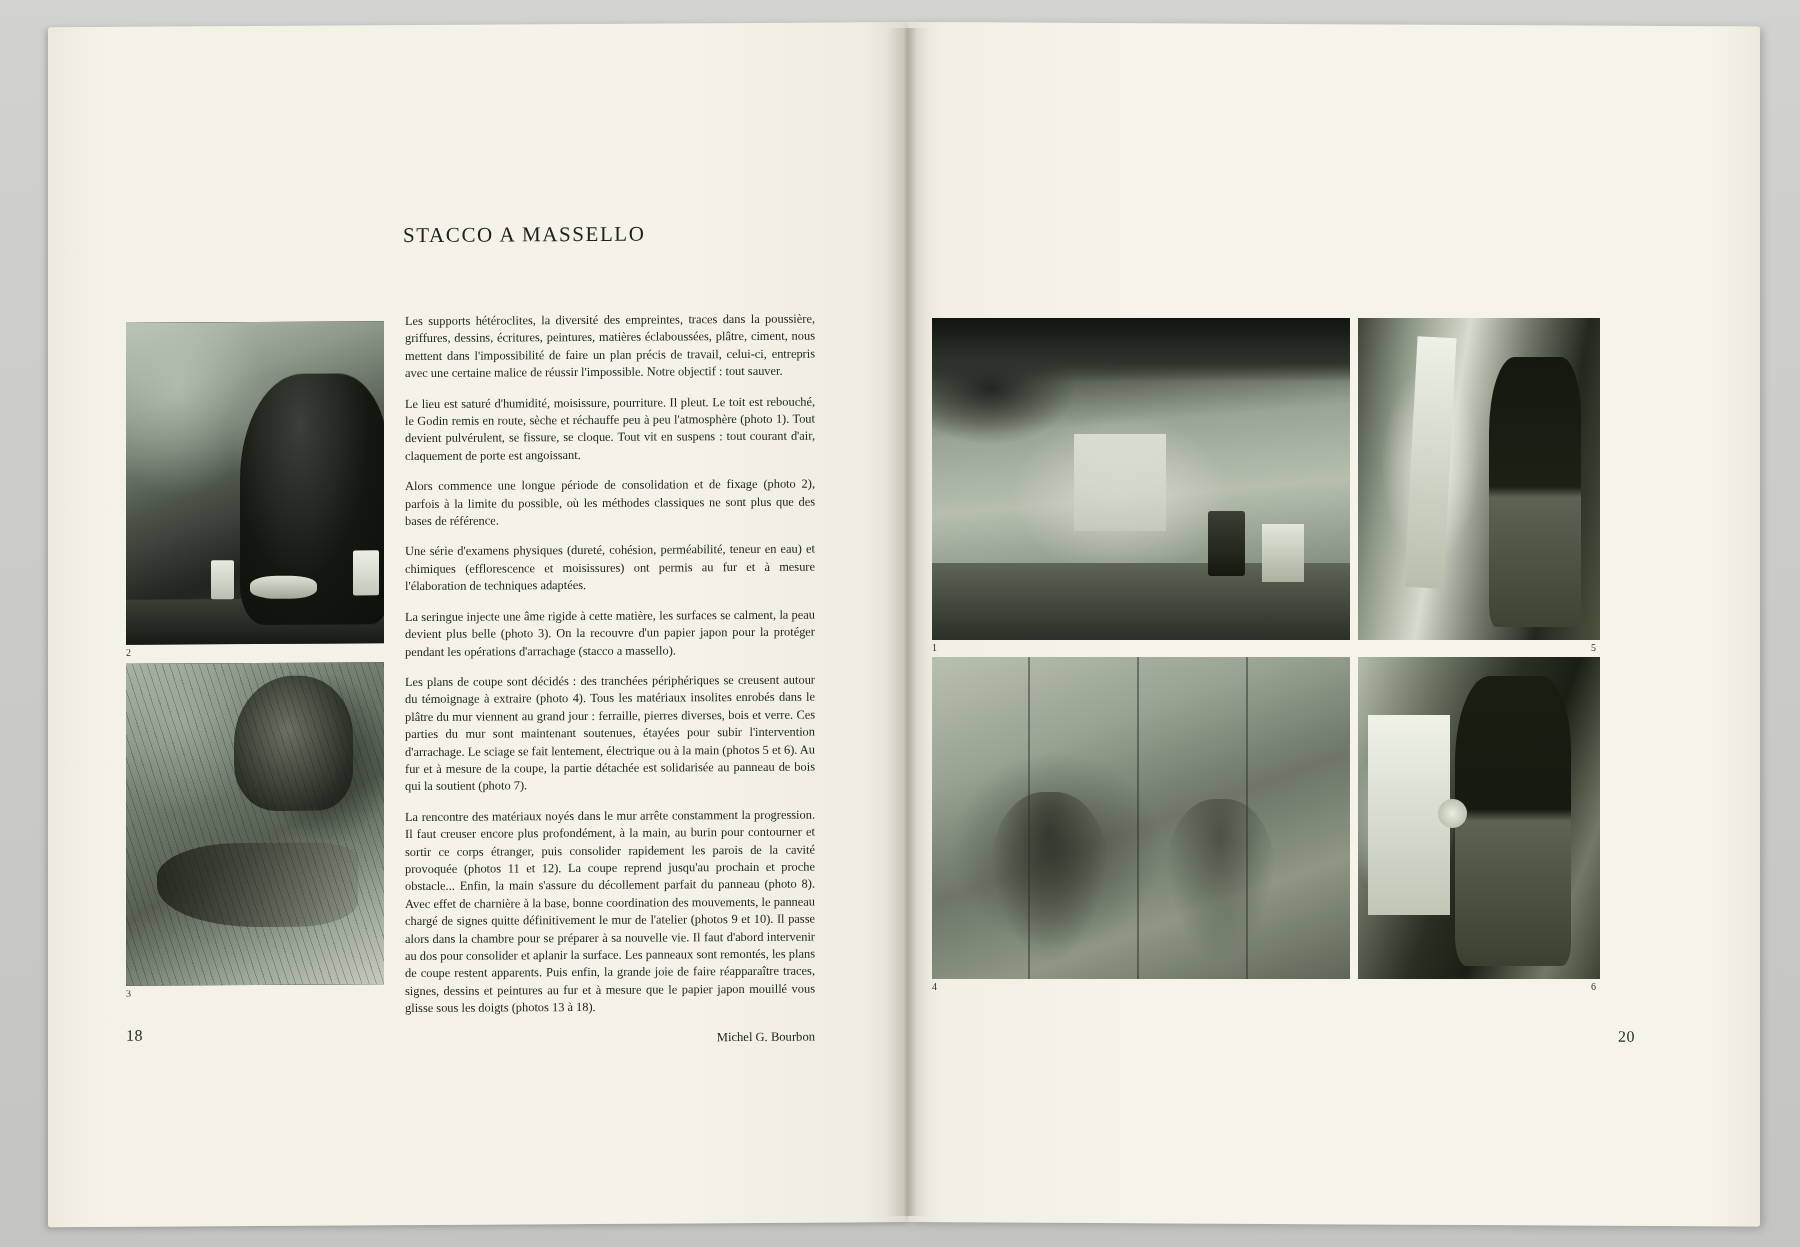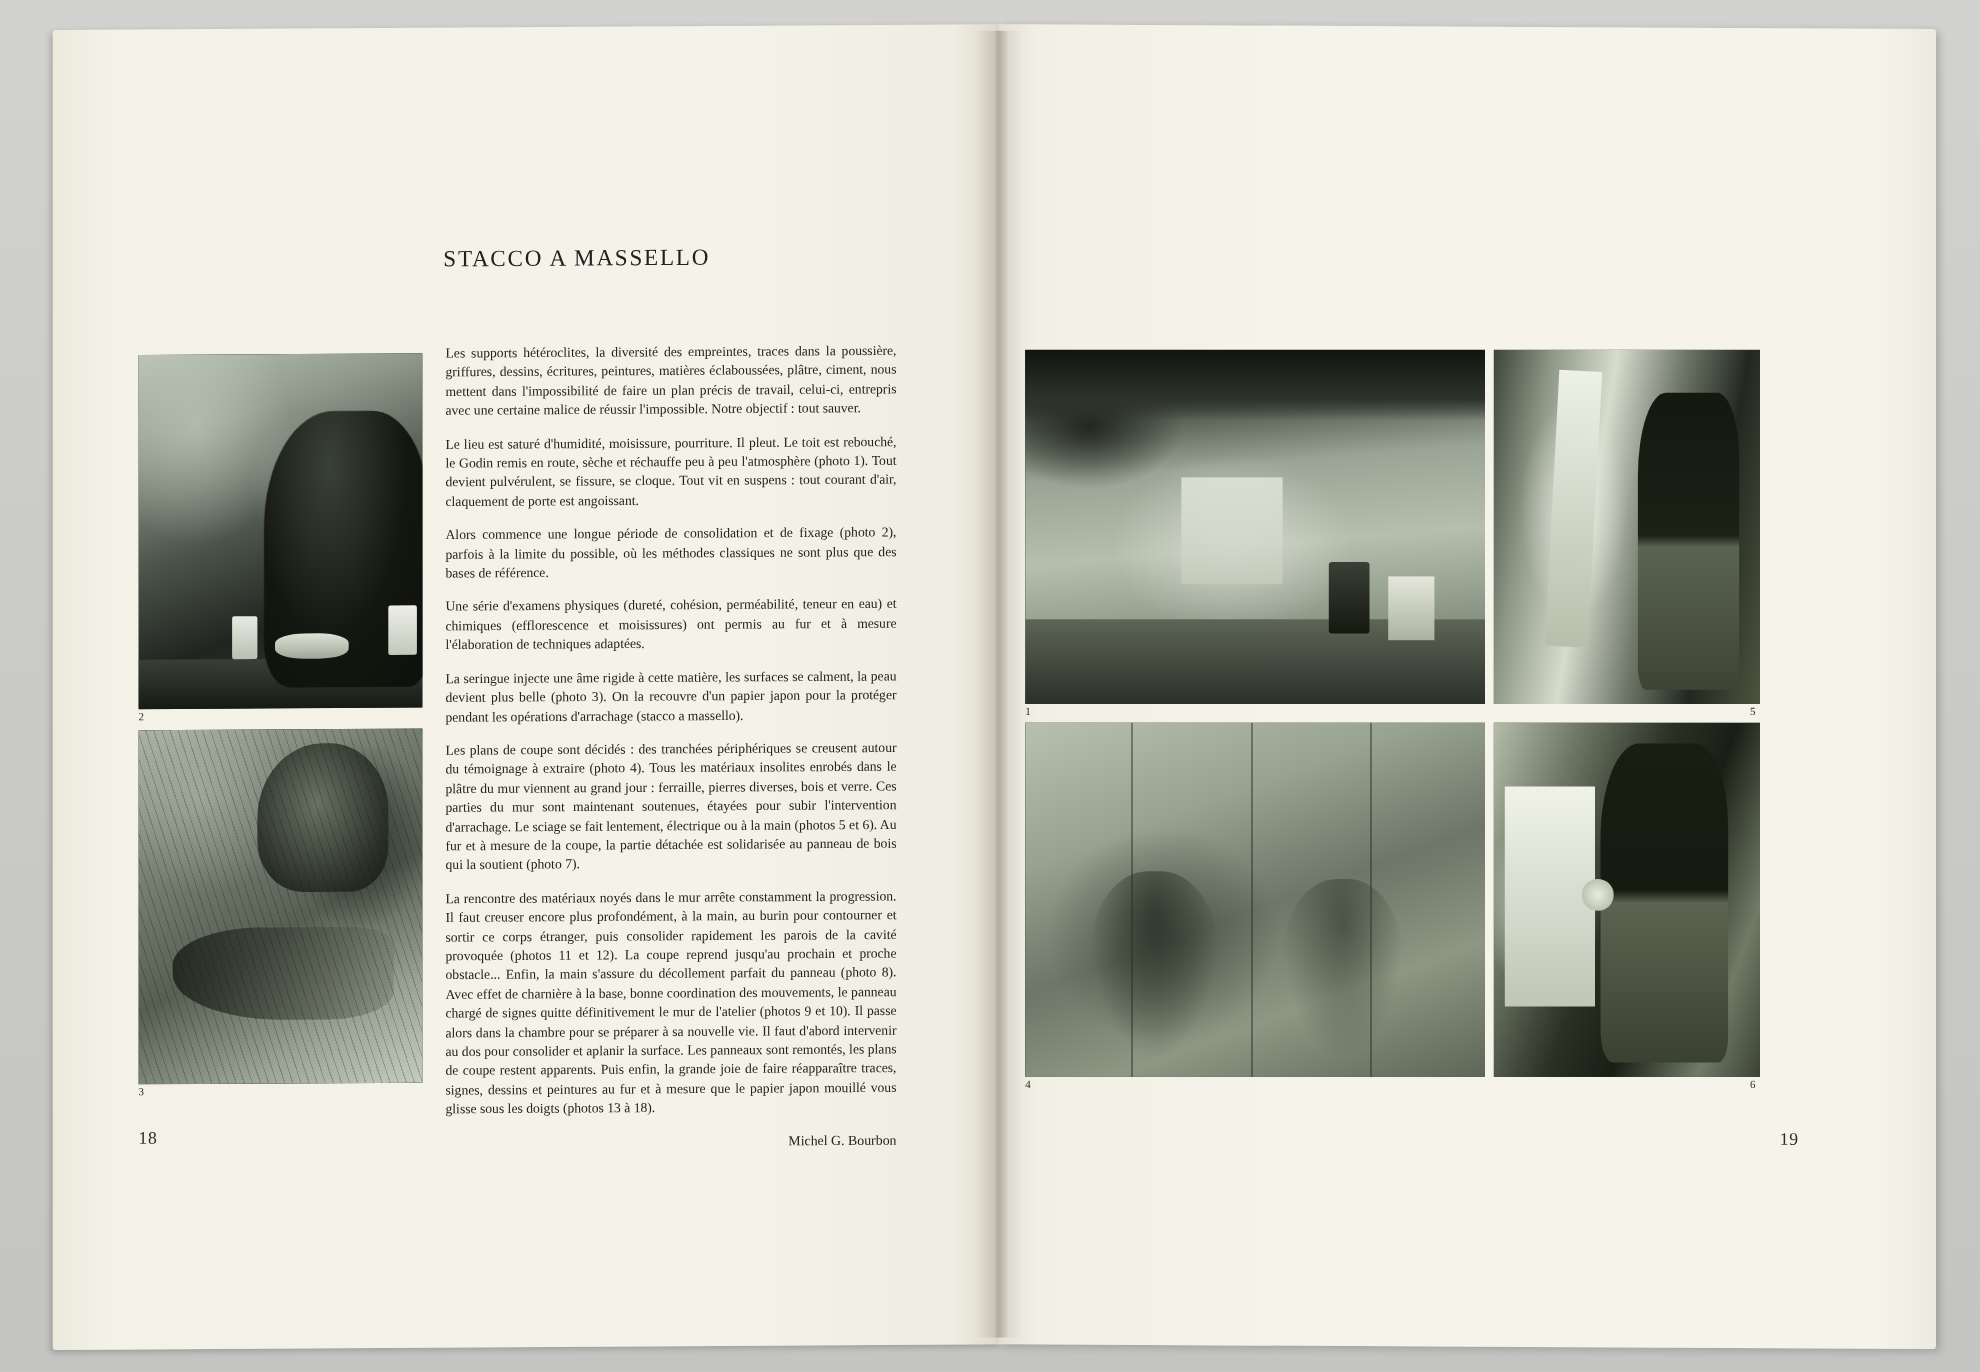--- a/index.html
+++ b/index.html
@@ -300,21 +300,21 @@
         <div class="head"></div>
         <div class="arm"></div>
         <div class="scratch"></div>
       </div>
       <div class="cap" style="left:78px; top:961px;">3</div>
 
       <div class="folio" style="left:78px; top:1000px;">18</div>
     </div>
 
     <div class="leaf right">
-      <div class="folio" style="left:710px; top:1002px;">19</div>
+      <div class="folio" style="left:710px; top:1002px;">20</div>
     </div>
 
     <div class="gutter"></div>
 
     <div class="photo" id="ph1">
       <div class="grain"></div>
       <div class="ceiling"></div>
       <div class="wallpatch"></div>
       <div class="floor"></div>
       <div class="stove"></div>

